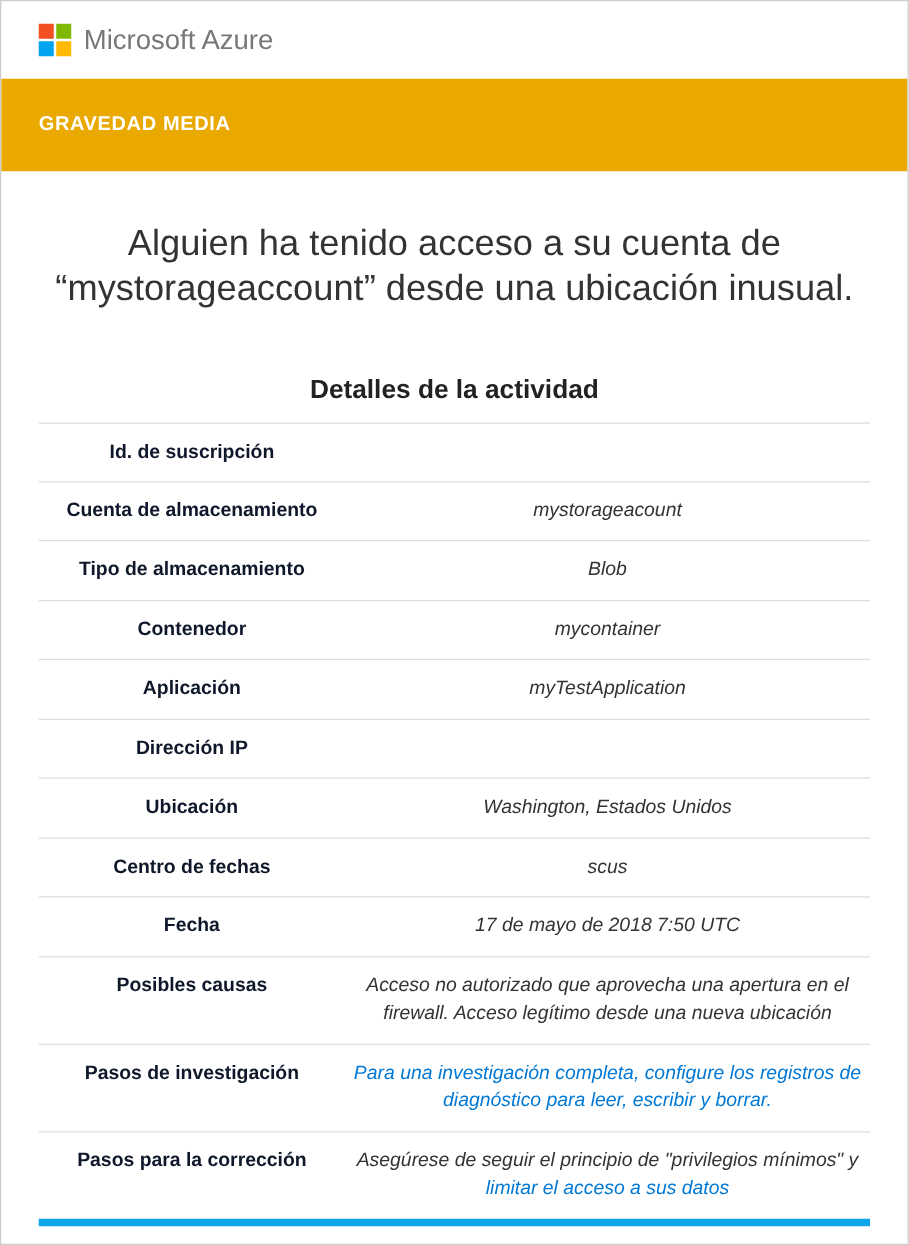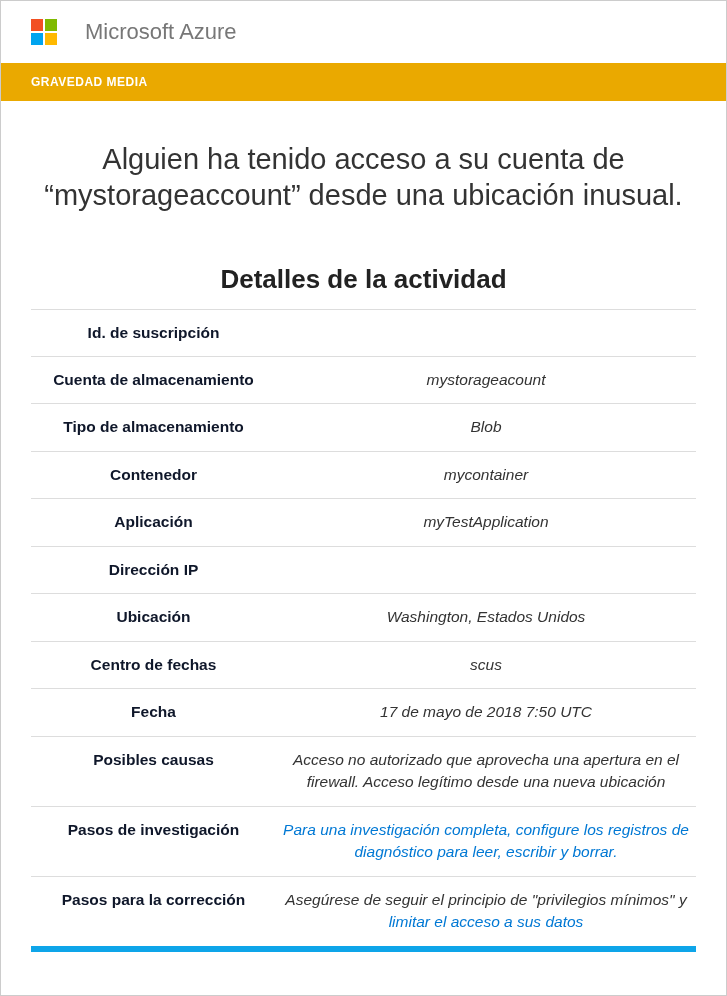--- a/index.html
+++ b/index.html
@@ -28,40 +28,39 @@
   }
   .logo > div { width: 100%; height: 100%; }
   .sq-r { background: #f25022; }
   .sq-g { background: #7fba00; }
   .sq-b { background: #00a4ef; }
   .sq-y { background: #ffb900; }
   .brand {
     font-size: 22px;
     color: #777;
     font-weight: 400;
-    margin-left: 18px;
   }
   .severity-bar {
     background: #eaa900;
     color: #fff;
     font-weight: 700;
-    font-size: 12px;
+    font-size: 16px;
     letter-spacing: 0.5px;
-    padding: 12px 30px;
+    padding: 28px 30px;
   }
   .content { padding: 40px 30px 30px 30px; text-align: center; }
   .title {
     font-size: 29px;
     color: #333;
     font-weight: 400;
     line-height: 1.25;
     margin-bottom: 50px;
   }
   .section-title {
-    font-size: 26px;
+    font-size: 21px;
     font-weight: 700;
     color: #222;
     margin-bottom: 14px;
   }
   table.details { width: 100%; border-collapse: collapse; }
   table.details td {
     border-top: 1px solid #ddd;
     padding: 12px 0;
     vertical-align: top;
     font-size: 15.5px;

